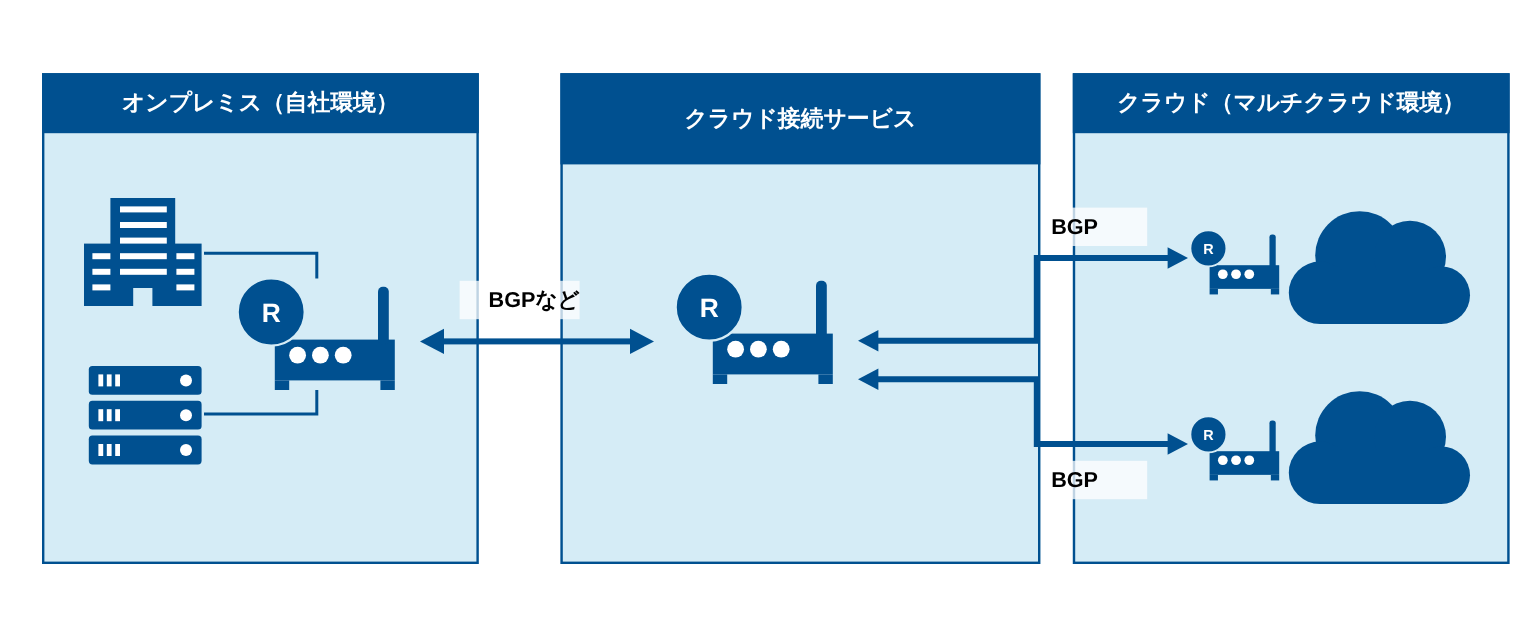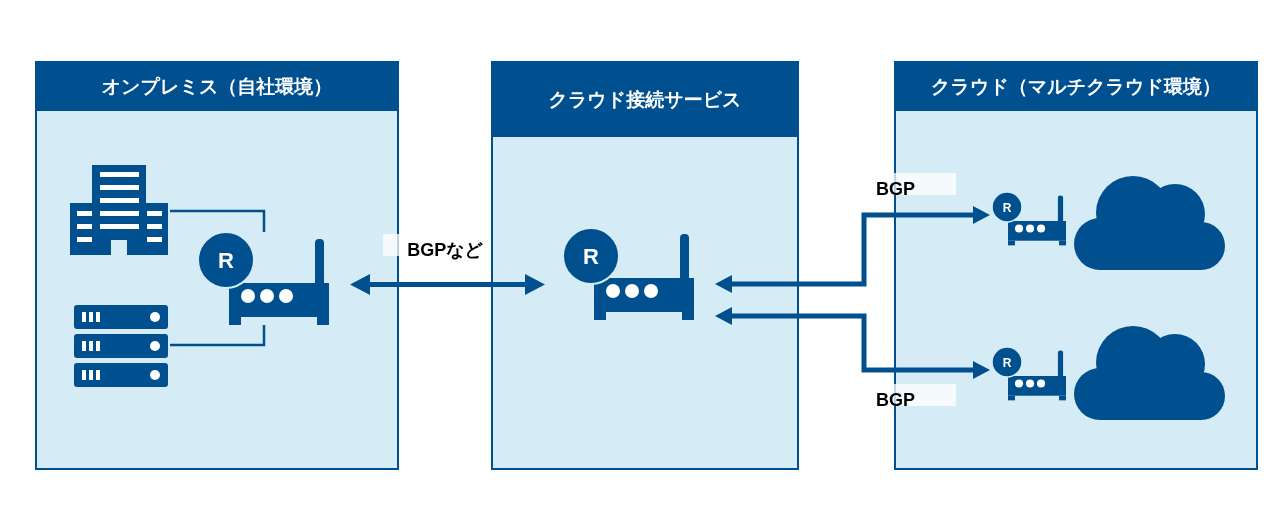--- a/index.html
+++ b/index.html
@@ -5,27 +5,27 @@
     html, body { margin: 0; padding: 0; background: #ffffff; }
     body { width: 1280px; height: 529px; position: relative; overflow: hidden;
            font-family: "DejaVu Sans", "Liberation Sans", sans-serif; }
     .panel { position: absolute; top: 61px; height: 409px; background: #d5ecf6;
              border: 2px solid #005090; box-sizing: border-box; }
     .panel-header { position: absolute; left: -2px; right: -2px; top: -2px; background: #005090;
                     color: #ffffff; font-weight: bold; font-size: 19px; text-align: center;
                     display: flex; flex-direction: column; align-items: center; justify-content: center;
                     line-height: 26px; }
     #p1 { left: 35px; width: 364px; }
-    #p2 { left: 491px; width: 308px; text-decoration: underline; }
+    #p2 { left: 467px; width: 400px; text-decoration: underline; }
     #p3 { left: 894px; width: 364px; }
     #p1 .panel-header, #p3 .panel-header { height: 50px; }
     #p2 .panel-header { height: 76px; }
     svg#diagram { position: absolute; left: 0; top: 0; width: 1280px; height: 529px; }
     .label-box { position: absolute; background: rgba(255,255,255,0.75); color: #000;
-                 font-weight: bold; font-size: 18px; padding: 0 8px; height: 22px; line-height: 32px;
+                 font-weight: bold; font-size: 18px; padding: 0 8px; height: 32px; line-height: 32px;
                  font-family: "Liberation Sans", sans-serif; }
     #lbl-bgp-nado { left: 383px; top: 234px; width: 100px; text-align: right; padding: 0; }
     #lbl-bgp-top { left: 868px; top: 173px; width: 72px; }
     #lbl-bgp-bottom { left: 868px; top: 384px; width: 72px; }
   </style>
 </head>
 <body>
 
 <div class="panel" id="p1">
   <div class="panel-header">

